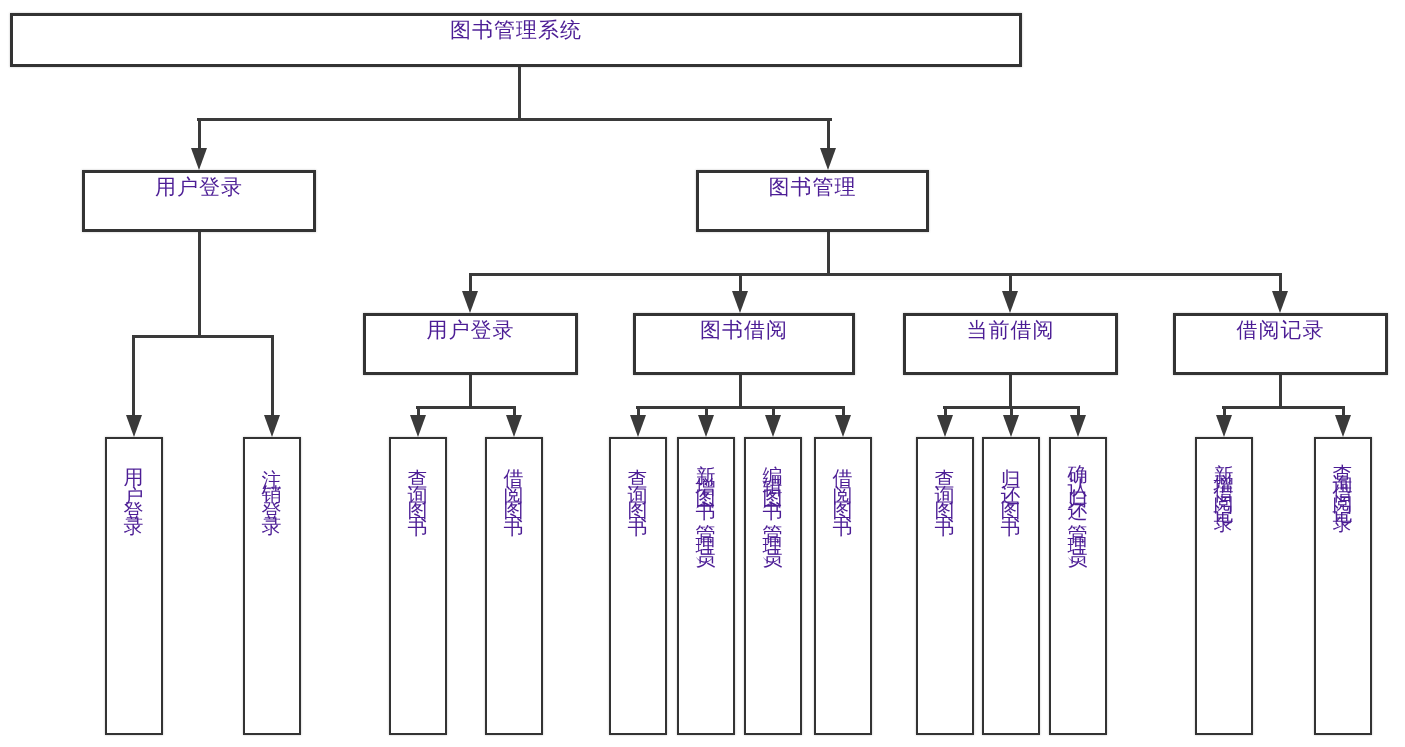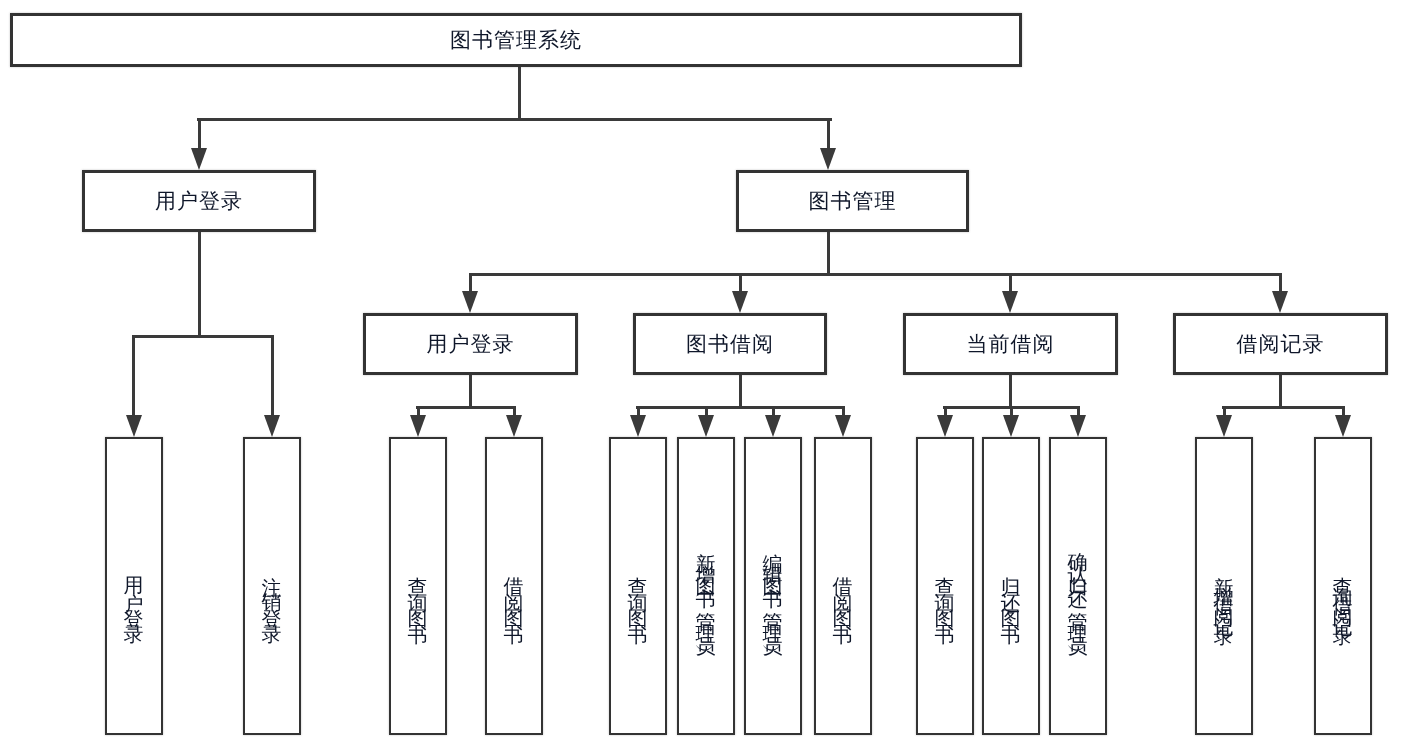--- a/index.html
+++ b/index.html
@@ -3,22 +3,22 @@
 <meta charset="utf-8">
 <style>
   html,body { margin:0; padding:0; background:#ffffff; }
   .canvas {
     position:relative; width:1405px; height:747px; background:#ffffff;
     font-family:"Liberation Sans","DejaVu Sans",sans-serif; color:#333333;
     overflow:hidden;
   }
   .box {
     position:absolute; box-sizing:border-box; background:#ffffff;
-    border:3px solid #333333; display:flex; align-items:center; justify-content:center;
-    font-size:21px; letter-spacing:1px; color:#0f172a;
+    border:3px solid #333333; display:flex; align-items:flex-start; justify-content:center;
+    font-size:21px; letter-spacing:1px; color:#4c1d95;
     box-shadow:0 0 2px rgba(80,80,80,0.35);
   }
   .tall { border-width:2px; font-size:20px; letter-spacing:0; }
   .vt {
     writing-mode:vertical-rl; text-orientation:mixed;
     white-space:nowrap; line-height:1;
   }
   .ls4 { letter-spacing:16px; padding-top:14px; }
   .ls6 { letter-spacing:10px; padding-top:9px; }
   .ls9 { letter-spacing:12px; padding-top:10px; }
@@ -46,21 +46,21 @@
   <div class="line" style="left:518px; top:67px; width:3px; height:54px;"></div>
   <div class="line" style="left:197px; top:118px; width:635px; height:3px;"></div>
   <div class="line" style="left:198px; top:118px; width:3px; height:34px;"></div>
   <div class="arrow" style="left:191px; top:148px;"></div>
   <div class="line" style="left:827px; top:118px; width:3px; height:34px;"></div>
   <div class="arrow" style="left:820px; top:148px;"></div>
 
   <div class="box" style="left:82px; top:170px; width:234px; height:62px;">
     <span>用户登录</span>
   </div>
-  <div class="box" style="left:736px; top:170px; width:233px; height:62px;">
+  <div class="box" style="left:696px; top:170px; width:233px; height:62px;">
     <span>图书管理</span>
   </div>
 
   <div class="line" style="left:198px; top:232px; width:3px; height:106px;"></div>
   <div class="line" style="left:133px; top:335px; width:141px; height:3px;"></div>
   <div class="line" style="left:132px; top:335px; width:3px; height:82px;"></div>
   <div class="arrow" style="left:126px; top:415px;"></div>
   <div class="line" style="left:271px; top:335px; width:3px; height:82px;"></div>
   <div class="arrow" style="left:264px; top:415px;"></div>
 
@@ -71,21 +71,21 @@
   <div class="line" style="left:739px; top:273px; width:3px; height:22px;"></div>
   <div class="arrow" style="left:732px; top:291px;"></div>
   <div class="line" style="left:1009px; top:273px; width:3px; height:22px;"></div>
   <div class="arrow" style="left:1002px; top:291px;"></div>
   <div class="line" style="left:1279px; top:273px; width:3px; height:22px;"></div>
   <div class="arrow" style="left:1272px; top:291px;"></div>
 
   <div class="box" style="left:363px; top:313px; width:215px; height:62px;">
     <span>用户登录</span>
   </div>
-  <div class="box" style="left:633px; top:313px; width:194px; height:62px;">
+  <div class="box" style="left:633px; top:313px; width:222px; height:62px;">
     <span>图书借阅</span>
   </div>
   <div class="box" style="left:1173px; top:313px; width:215px; height:62px;">
     <span>借阅记录</span>
   </div>
   <div class="box" style="left:903px; top:313px; width:215px; height:62px;">
     <span>当前借阅</span>
   </div>
 
   <div class="line" style="left:469px; top:375px; width:3px; height:33px;"></div>

